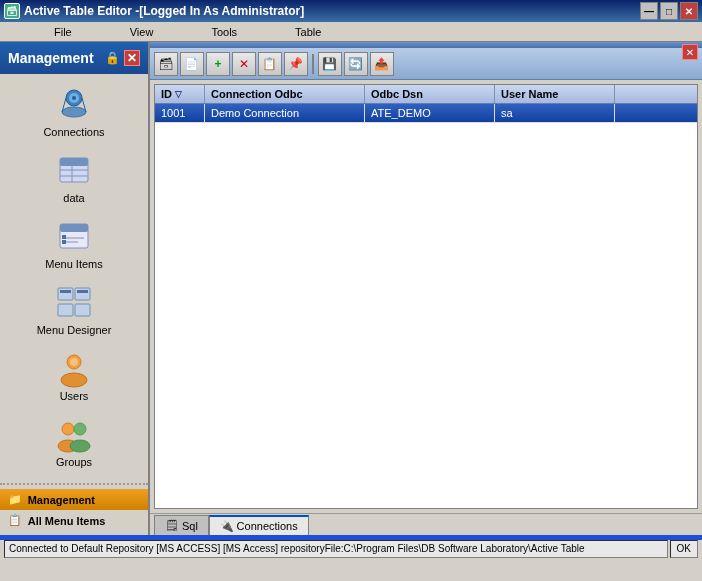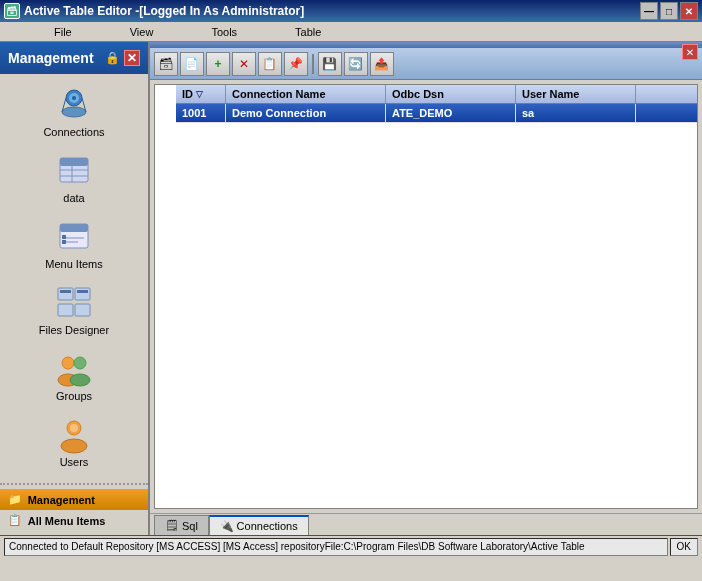--- a/index.html
+++ b/index.html
@@ -188,21 +188,20 @@
       margin: 0 2px;
     }
 
     
     .table-container {
       flex: 1;
       background: white;
       margin: 4px;
       border: 1px solid #808080;
       overflow: hidden;
-      padding-left: 21px;
     }
     .table-header {
       background: linear-gradient(to bottom, #c8d8f0, #a8b8e0);
       display: flex;
       border-bottom: 1px solid #6080a8;
     }
     .table-header-cell {
       padding: 3px 6px;
       font-size: 11px;
       font-weight: bold;
@@ -223,21 +222,20 @@
       background: linear-gradient(to bottom, #3060c0, #1040a0);
       color: white;
     }
     .table-row.selected .table-cell {
       color: white;
     }
     .table-cell {
       padding: 3px 6px;
       font-size: 11px;
       border-right: 1px solid #ddd;
-      font-weight: bold;
     }
 
     
     .tab-bar {
       height: 22px;
       background: #d4d0c8;
       display: flex;
       align-items: flex-end;
       padding: 0 4px;
       border-top: 1px solid #999;
@@ -256,21 +254,21 @@
     }
     .tab.active {
       background: #e8e8e8;
       border-top: 2px solid #0050c0;
     }
 
     
     .status-bar {
       height: 22px;
       background: #d4d0c8;
-      border-top: 1px solid #1d4ed8;
+      border-top: 5px solid #1d4ed8;
       display: flex;
       align-items: center;
       padding: 0 4px;
       font-size: 10px;
     }
     .status-text {
       flex: 1;
       background: #e8e8e8;
       border: 1px inset #808080;
       padding: 1px 4px;
@@ -403,44 +401,44 @@
         <div class="item-icon">
           <svg width="40" height="40" viewBox="0 0 40 40">
             <rect x="4" y="6" width="15" height="12" rx="1" fill="#c0d0e8" stroke="#7090b0" stroke-width="1"></rect>
             <rect x="21" y="6" width="15" height="12" rx="1" fill="#c0d0e8" stroke="#7090b0" stroke-width="1"></rect>
             <rect x="4" y="22" width="15" height="12" rx="1" fill="#c0d0e8" stroke="#7090b0" stroke-width="1"></rect>
             <rect x="21" y="22" width="15" height="12" rx="1" fill="#c0d0e8" stroke="#7090b0" stroke-width="1"></rect>
             <rect x="6" y="8" width="11" height="3" fill="#5070a0"></rect>
             <rect x="23" y="8" width="11" height="3" fill="#5070a0"></rect>
           </svg>
         </div>
-        <span class="item-label">Files Designer</span>
+        <span class="item-label">Menu Designer</span>
+      </div>
+
+      <div class="sidebar-item">
+        <div class="item-icon">
+          <svg width="40" height="40" viewBox="0 0 40 40">
+            <circle cx="20" cy="14" r="7" fill="#f0a040" stroke="#d08020" stroke-width="1"></circle>
+            <ellipse cx="20" cy="32" rx="13" ry="7" fill="#e09030" stroke="#c07020" stroke-width="1"></ellipse>
+            <circle cx="20" cy="14" r="4" fill="#f8c080"></circle>
+          </svg>
+        </div>
+        <span class="item-label">Users</span>
       </div>
 
       <div class="sidebar-item">
         <div class="item-icon">
           <svg width="40" height="40" viewBox="0 0 40 40">
             <circle cx="14" cy="15" r="6" fill="#f0a040" stroke="#d08020" stroke-width="1"></circle>
             <circle cx="26" cy="15" r="6" fill="#70b070" stroke="#50a050" stroke-width="1"></circle>
             <ellipse cx="14" cy="32" rx="10" ry="6" fill="#e09030" stroke="#c07020" stroke-width="1"></ellipse>
             <ellipse cx="26" cy="32" rx="10" ry="6" fill="#60a060" stroke="#409040" stroke-width="1"></ellipse>
           </svg>
         </div>
         <span class="item-label">Groups</span>
-      </div>
-
-      <div class="sidebar-item">
-        <div class="item-icon">
-          <svg width="40" height="40" viewBox="0 0 40 40">
-            <circle cx="20" cy="14" r="7" fill="#f0a040" stroke="#d08020" stroke-width="1"></circle>
-            <ellipse cx="20" cy="32" rx="13" ry="7" fill="#e09030" stroke="#c07020" stroke-width="1"></ellipse>
-            <circle cx="20" cy="14" r="4" fill="#f8c080"></circle>
-          </svg>
-        </div>
-        <span class="item-label">Users</span>
       </div>
 
       <div class="sidebar-item">
         <div class="item-icon">
           <svg width="40" height="40" viewBox="0 0 40 40">
             <rect x="6" y="6" width="28" height="28" rx="3" fill="#e8d0a0" stroke="#c0a060" stroke-width="1"></rect>
             <text x="8" y="22" font-size="10" font-weight="bold" fill="#8b0000" font-family="monospace">SQL</text>
             <line x1="8" y1="25" x2="32" y2="25" stroke="#c0a060" stroke-width="1"></line>
             <text x="8" y="33" font-size="7" fill="#606060" font-family="monospace">query</text>
           </svg>
@@ -478,21 +476,21 @@
       <div class="toolbar-btn">📤</div>
     </div>
 
     <div class="table-container">
       <div class="table-header">
         <div class="table-header-cell col-id">
           <span>ID</span>
           <span class="col-sort">▽</span>
         </div>
         <div class="table-header-cell col-name">
-          <span>Connection Name</span>
+          <span>Connection Odbc</span>
         </div>
         <div class="table-header-cell col-dsn">
           <span>Odbc Dsn</span>
         </div>
         <div class="table-header-cell col-user">
           <span>User Name</span>
         </div>
       </div>
 
       <div class="table-row selected">

